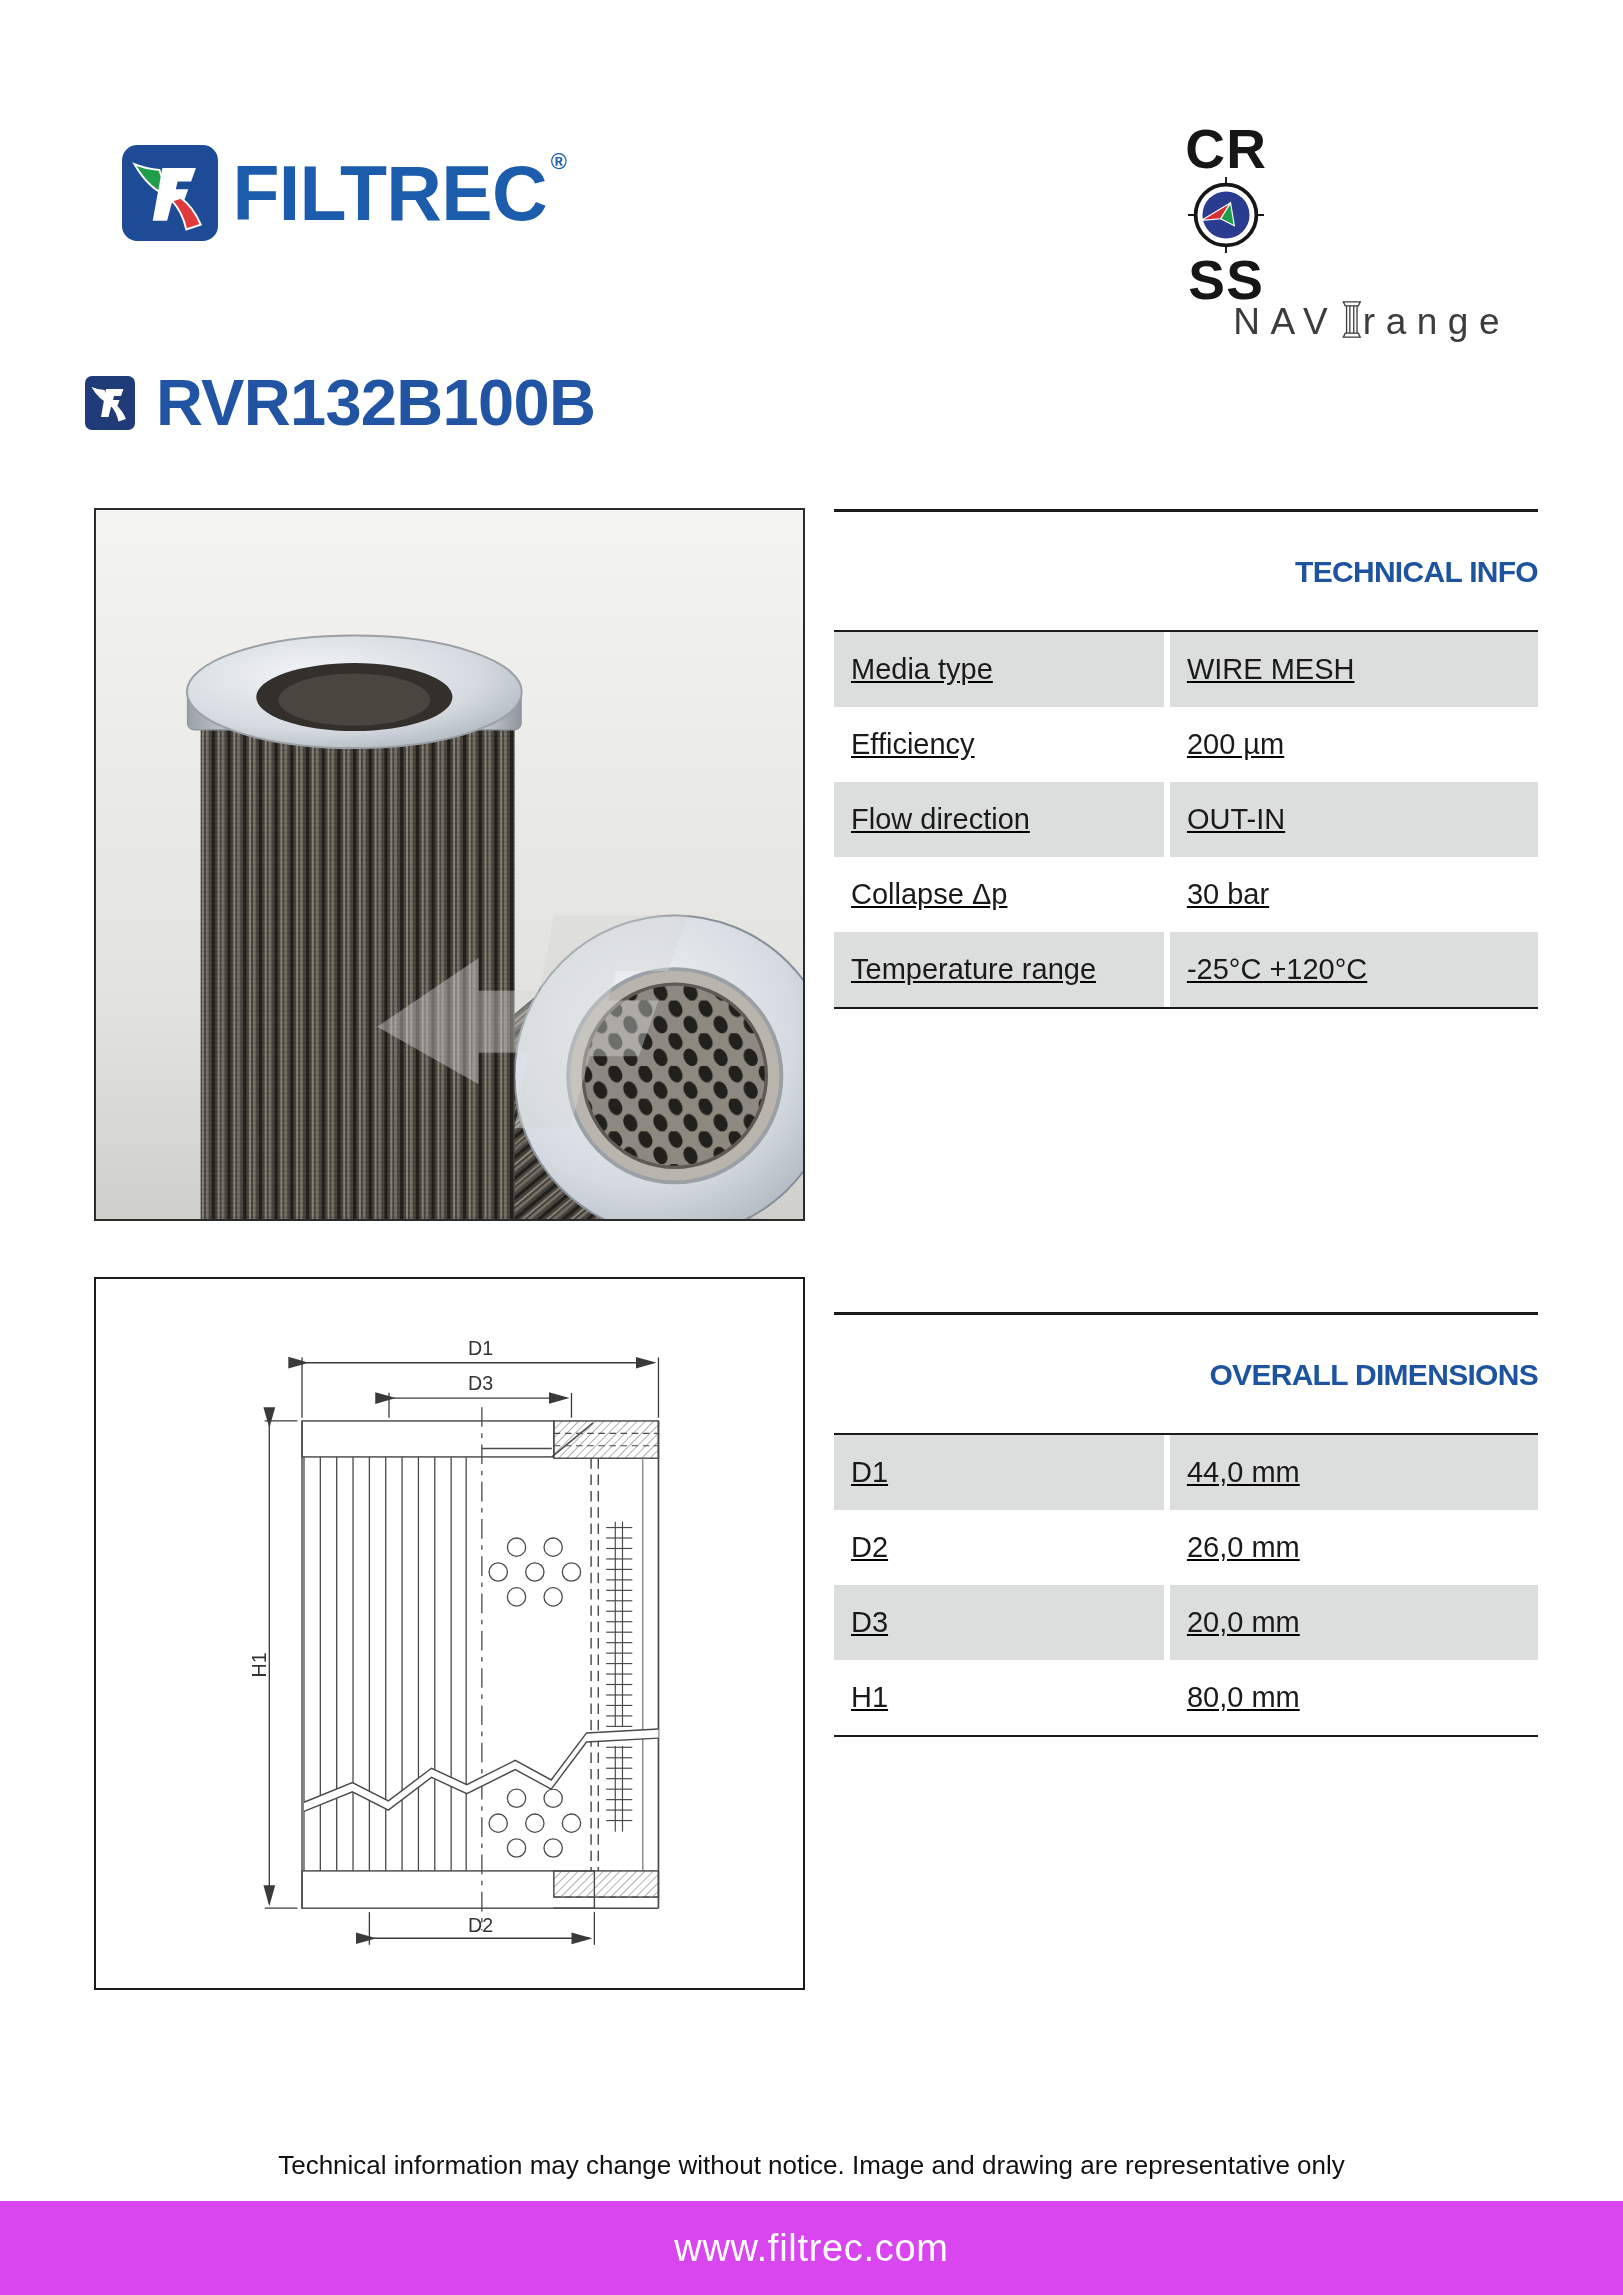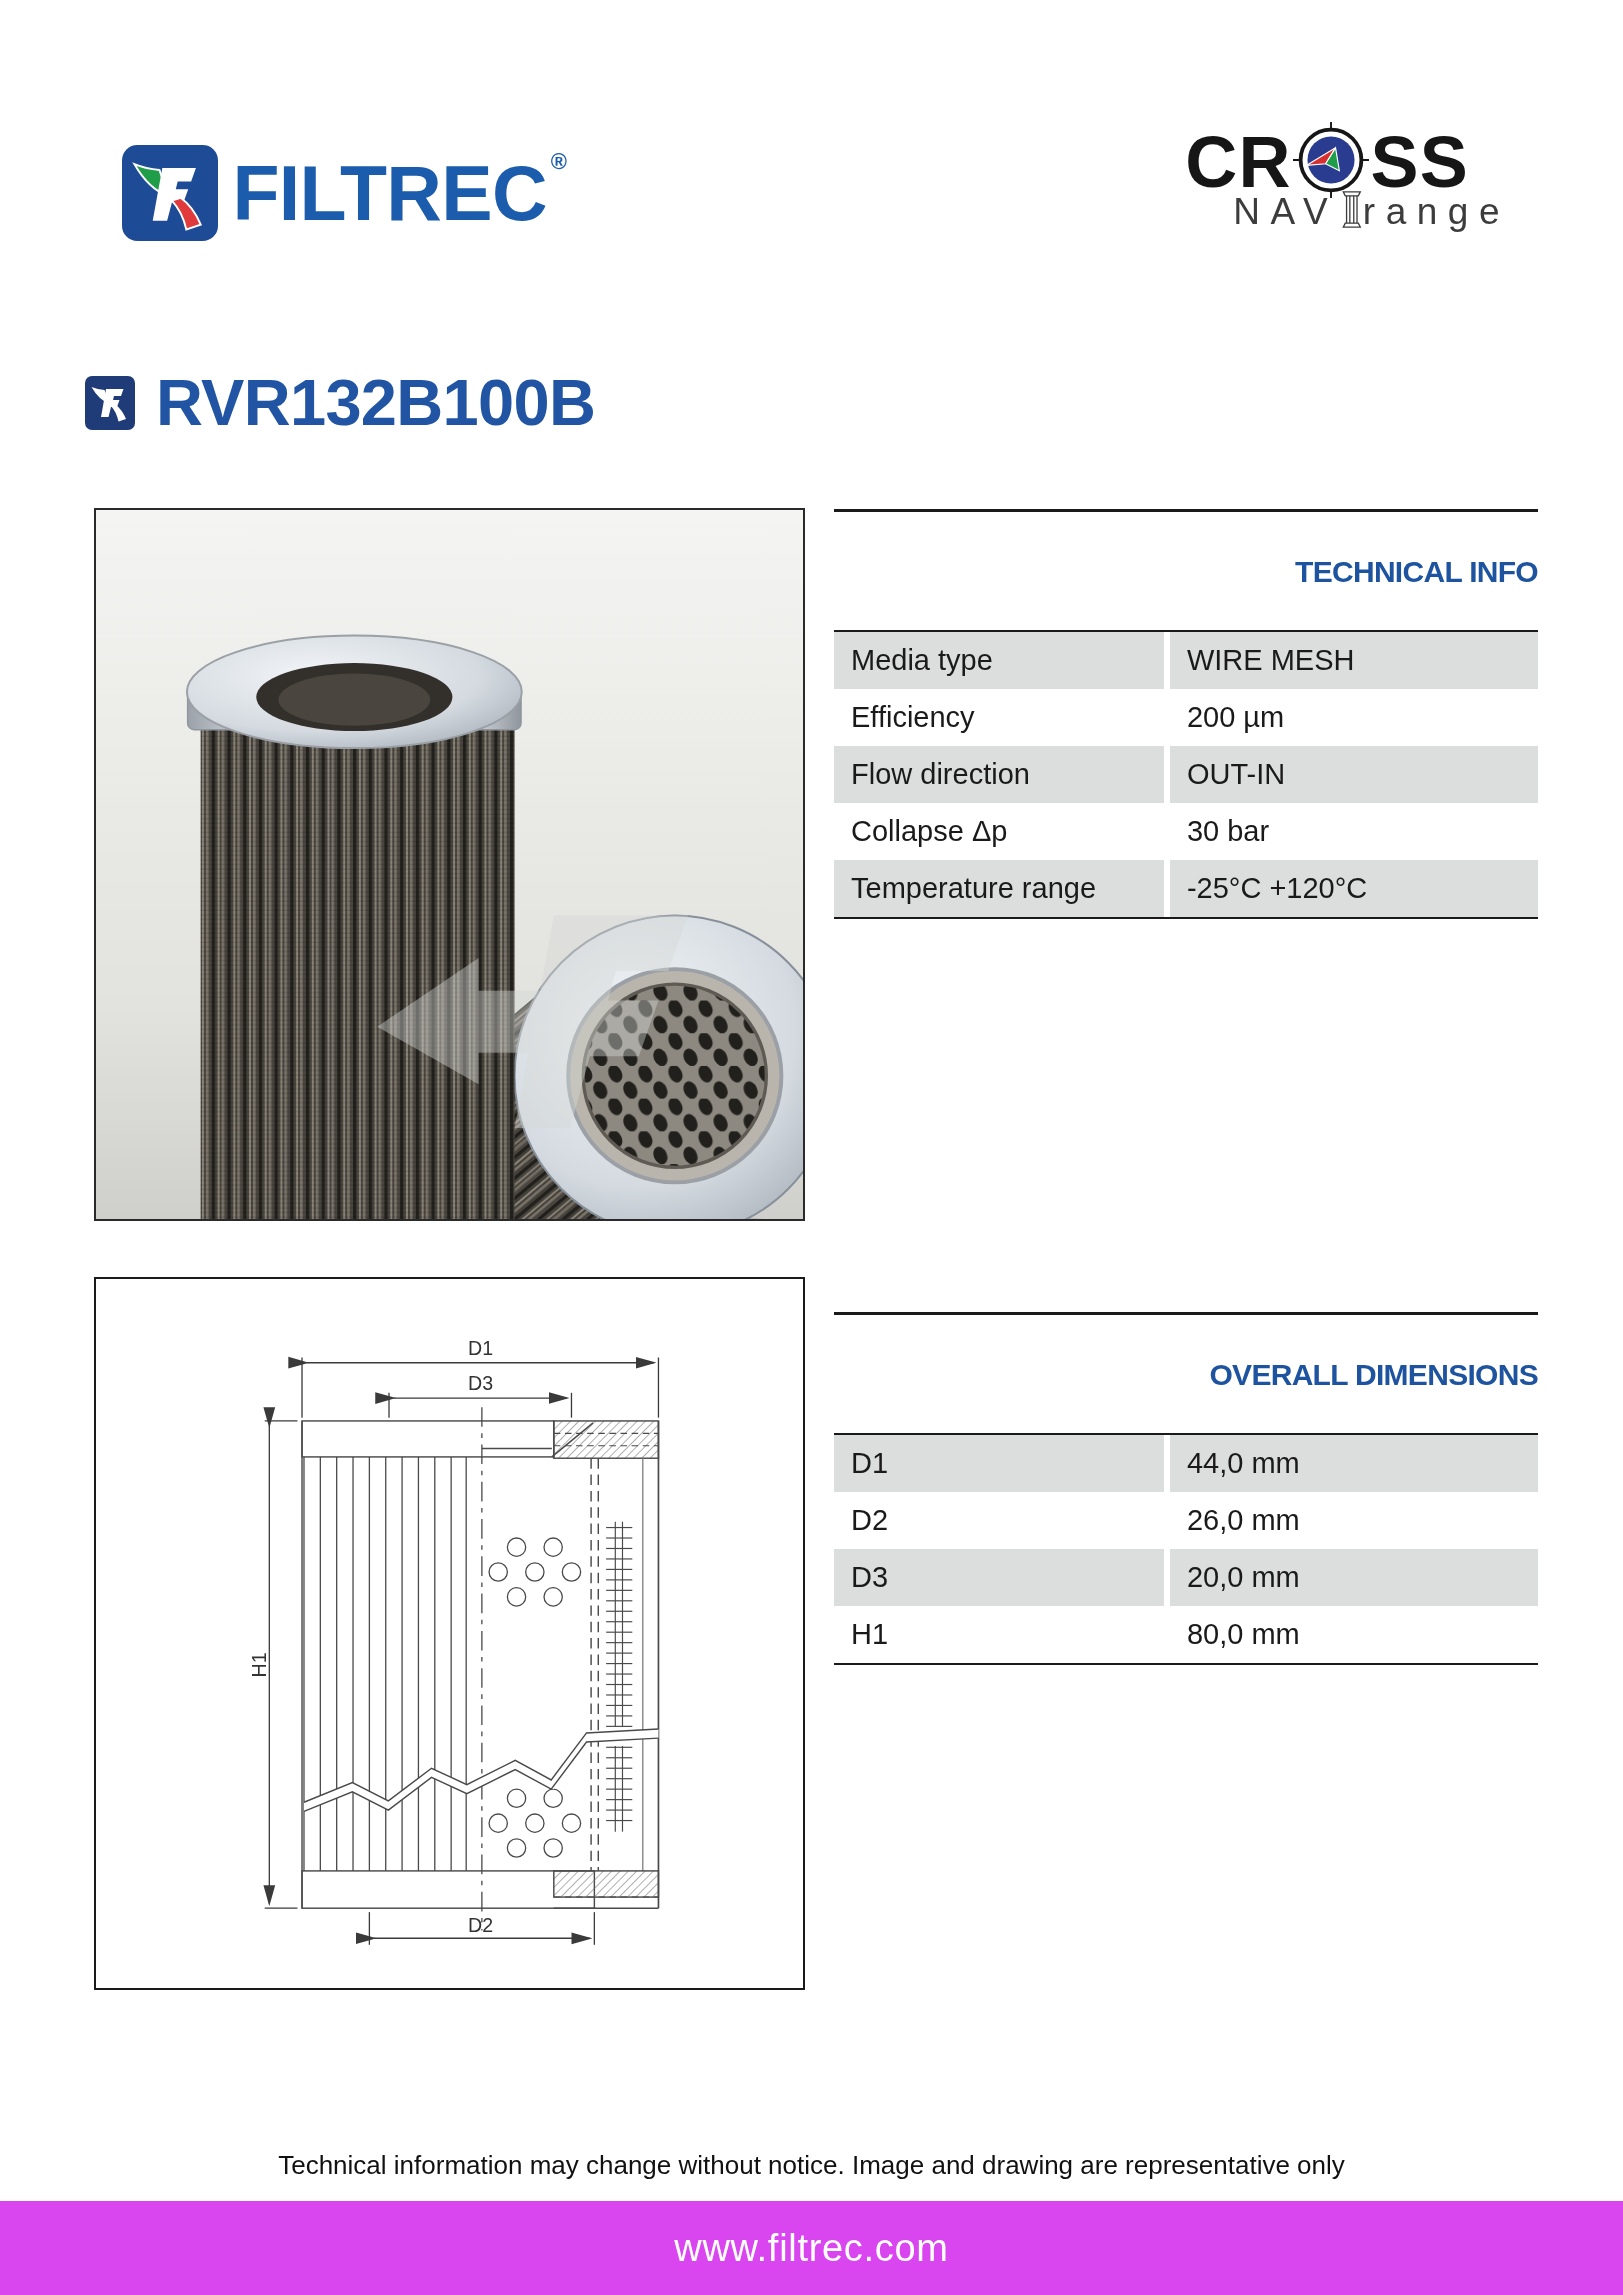--- a/index.html
+++ b/index.html
@@ -6,40 +6,40 @@
   .page{
     position:relative;width:1623px;height:2295px;background:#ffffff;
     font-family:"Liberation Sans", sans-serif;overflow:hidden;margin:0 auto;
   }
   
   .logo-filtrec{position:absolute;left:122px;top:145px;display:flex;align-items:center;}
   .logo-filtrec svg{width:96px;height:96px;display:block;}
   .filtrec-word{font-size:77px;font-weight:800;color:#1b5cac;letter-spacing:-0.7px;margin-left:14.4px;line-height:1;}
   .filtrec-reg{font-size:22px;font-weight:700;color:#1b5cac;vertical-align:super;line-height:1;position:relative;top:-31px;left:3.9px;}
   .logo-cross{position:absolute;right:113px;top:122px;display:flex;flex-direction:column;align-items:flex-start;}
-  .cross-row1{display:flex;align-items:flex-end;font-size:72px;font-weight:900;color:#161616;line-height:1;letter-spacing:1.3px;}
+  .cross-row1{display:flex;align-items:center;font-size:55px;font-weight:900;color:#161616;line-height:1;letter-spacing:1.3px;flex-direction:column;}
   .cross-row1 svg{width:76px;height:76px;margin:0 1.3px;display:block;}
   .cross-row2{display:flex;align-items:flex-end;margin-top:-9.2px;margin-left:48px;font-size:37px;font-weight:400;color:#3c3c3c;letter-spacing:10.5px;line-height:1;}
   .cross-row2 svg{width:19.6px;height:41px;margin:0 1.3px 0 3.9px;display:block;}
   
   .product-title{position:absolute;left:85px;top:370px;display:flex;align-items:center;}
   .product-title svg{width:50px;height:54px;display:block;}
   .product-code{font-size:65px;font-weight:800;color:#2155a4;margin-left:21px;line-height:1;letter-spacing:-0.7px;}
   
   .photo-box{position:absolute;left:94px;top:508px;width:711px;height:713px;border:2px solid #2a2a2a;box-sizing:border-box;}
   .draw-box{position:absolute;left:94px;top:1277px;width:711px;height:713px;border:2px solid #1a1a1a;box-sizing:border-box;background:#fff;}
   .photo-box svg,.draw-box svg{width:100%;height:100%;display:block;}
   
   .section{position:absolute;width:704px;left:834px;}
   .section-tech{top:509px;}
   .section-dim{top:1312px;}
   .section-rule{height:3.3px;background:#1a1a1a;width:100%;}
   .section-title{text-align:right;font-size:30px;font-weight:800;color:#1e549f;letter-spacing:-0.7px;margin-top:43px;line-height:1.15;}
   .spec-table{margin-top:40px;border-top:2px solid #1a1a1a;border-bottom:2px solid #1a1a1a;}
-  .trow{display:grid;grid-template-columns:330px 5.9px 368px;height:57px;}
+  .trow{display:grid;grid-template-columns:330px 5.9px 368px;height:75px;text-decoration:underline;}
   .trow .cell{display:flex;align-items:center;font-size:29px;color:#1a1a1a;padding-left:17px;box-sizing:border-box;background:#ffffff;}
   .trow .gap{background:#ffffff;}
   .trow.odd .cell{background:#dcdedd;}
   
   .disclaimer{position:absolute;left:0;right:0;top:2150px;text-align:center;font-size:26px;color:#111111;}
   .footer-bar{position:absolute;left:0;top:2201px;width:100%;height:95px;background:#d946ef;display:flex;align-items:center;justify-content:center;}
   .footer-url{color:#ffffff;font-size:38px;letter-spacing:0.7px;}
 </style>
 </head>
 <body>

